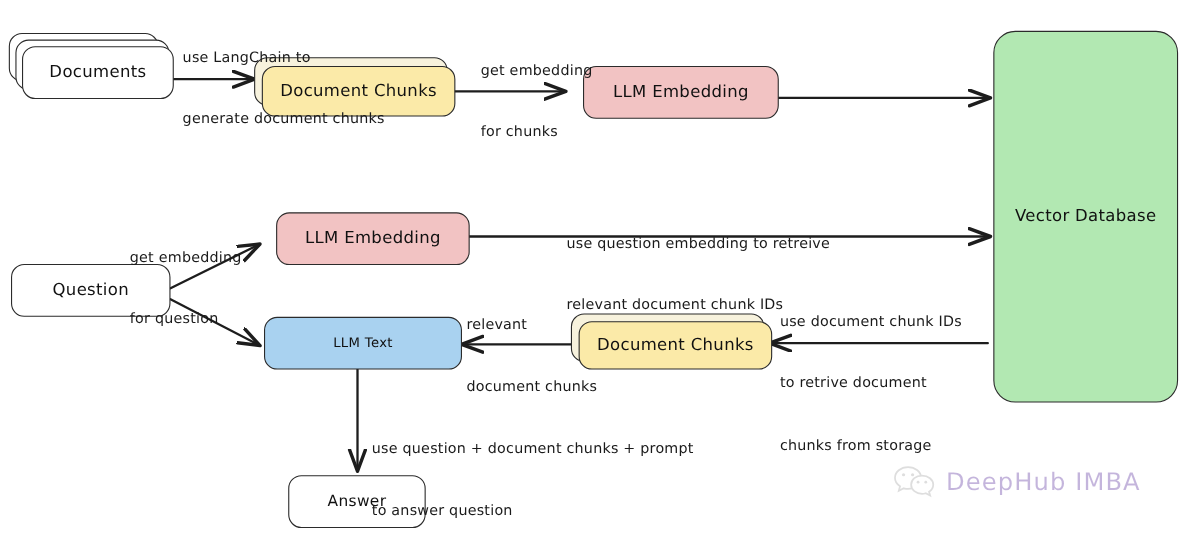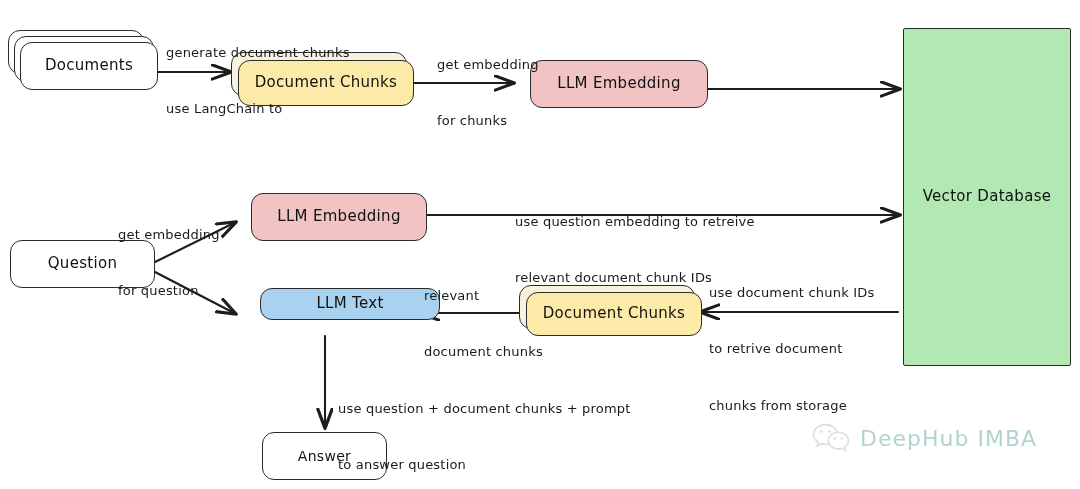--- a/index.html
+++ b/index.html
@@ -75,21 +75,21 @@
     position: absolute;
     display: flex;
     align-items: center;
     gap: 10px;
     z-index: 8;
     opacity: 0.32;
   }
   #watermark .wm-text {
     font-family: "DejaVu Sans", sans-serif;
     font-size: 22px;
-    color: #0f766e;
+    color: #4c1d95;
     letter-spacing: 1px;
   }
 </style>
 </head>
 <body>
 
 <div id="canvas">
 
   <svg class="layer arrows" viewBox="0 0 1080 489">
     <defs>
@@ -128,48 +128,48 @@
 
   <div class="stack-card yellow" style="left:231px; top:52px; width:176px; height:44px;"></div>
   <div class="node yellow" style="left:238px; top:60px; width:176px; height:46px; font-size:15px;">
     <span>Document Chunks</span>
   </div>
 
   <div class="node pink" style="left:519px; top:60px; width:178px; height:48px; font-size:15px;">
     <span>LLM Embedding</span>
   </div>
 
-  <div class="node green" style="left:903px; top:28px; width:168px; height:338px; font-size:15px; border-radius:2px;">
+  <div class="node green" style="left:903px; top:28px; width:168px; height:338px; font-size:15px; border-radius:20px;">
     <span>Vector Database</span>
   </div>
 
   <div class="node white" style="left:10px; top:240px; width:145px; height:48px; font-size:15px;">
     <span>Question</span>
   </div>
 
   <div class="node pink" style="left:240px; top:193px; width:176px; height:48px; font-size:15px;">
     <span>LLM Embedding</span>
   </div>
 
-  <div class="node blue" style="left:240px; top:288px; width:180px; height:32px; font-size:15px;margin-left:20px;">
+  <div class="node blue" style="left:240px; top:288px; width:180px; height:48px; font-size:12px;">
     <span>LLM Text</span>
   </div>
 
   <div class="stack-card yellow" style="left:519px; top:285px; width:176px; height:44px;"></div>
   <div class="node yellow" style="left:526px; top:292px; width:176px; height:44px; font-size:15px;">
     <span>Document Chunks</span>
   </div>
 
   <div class="node white" style="left:262px; top:432px; width:125px; height:48px; font-size:14px;">
     <span>Answer</span>
   </div>
 
   <div class="annot" style="left:166px; top:6px;">
+    <div>use LangChain to</div>
     <div>generate document chunks</div>
-    <div>use LangChain to</div>
   </div>
 
   <div class="annot" style="left:437px; top:18px;">
     <div>get embedding</div>
     <div>for chunks</div>
   </div>
 
 
   <div class="annot" style="left:118px; top:188px;">
     <div>get embedding</div>

